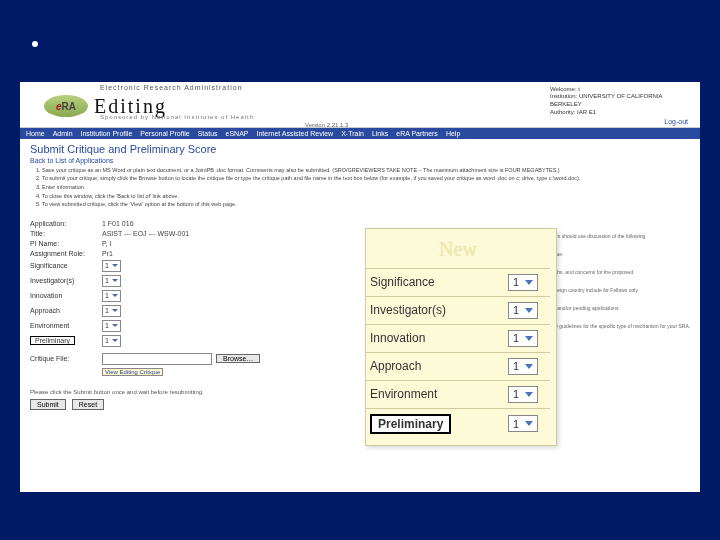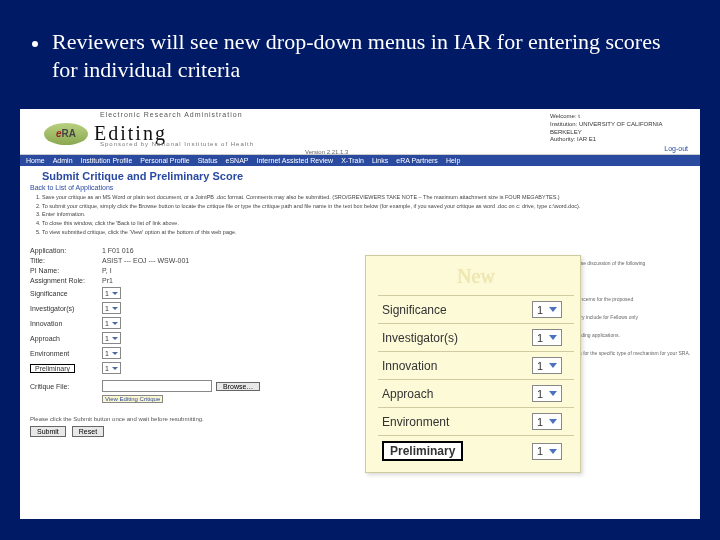--- a/index.html
+++ b/index.html
@@ -104,23 +104,23 @@
     background: #2a4aa0;
     color: #fff;
     font-size: 7px;
     padding: 2px 6px;
     display: flex;
     gap: 8px;
   }
   .topnav span { white-space: nowrap; }
   .page-title {
     color: #2a4aa0;
-    font-weight: bold;
+    font-weight: normal;
     font-size: 11px;
-    padding: 4px 10px 2px 22px;
+    padding: 4px 10px 2px 10px;
   }
   .backlink {
     color: #2a4aa0;
     font-size: 7px;
     padding: 0 10px 3px 10px;
   }
   .instructions {
     padding: 0 12px 4px 22px;
     font-size: 5.5px;
     color: #444;
@@ -200,24 +200,24 @@
     font-size: 5px;
     color: #666;
     line-height: 1.6;
   }
   .right-block p { margin-bottom: 10px; }
   
   .callout {
     position: absolute;
     left: 345px;
     top: 146px;
-    width: 216px;
+    width: 192px;
     background: #fdfad8;
     border: 1px solid #d0caa0;
-    padding: 10px 6px 6px 12px;
+    padding: 10px 6px 6px 0;
     box-shadow: 2px 2px 4px rgba(0,0,0,.15);
   }
   .callout-title {
     text-align: center;
     font-family: "Times New Roman", serif;
     font-size: 20px;
     line-height: 1.05;
     color: #f0e8b0;
     text-shadow: 0 0 1px rgba(150,140,60,.3);
     margin-bottom: 8px;
@@ -257,21 +257,21 @@
     font-weight: bold;
     padding: 1px 6px;
     display: inline-block;
     background: #fff;
   }
 </style>
 </head>
 <body>
 
 <div class="slide-bullet">
-  <span class="dot"></span><span>Reviewers will see new drop-down menus in IAR for entering scores for individual criteria</span>
+  <span class="dot"></span>
 </div>
 
 <div class="screenshot-area">
 
   <div class="era-header">
     <div class="era-topline">Electronic Research Administration</div>
     <div class="era-logo">
       <div class="era-oval">
         <span class="e">e</span>
           <span>RA</span>

